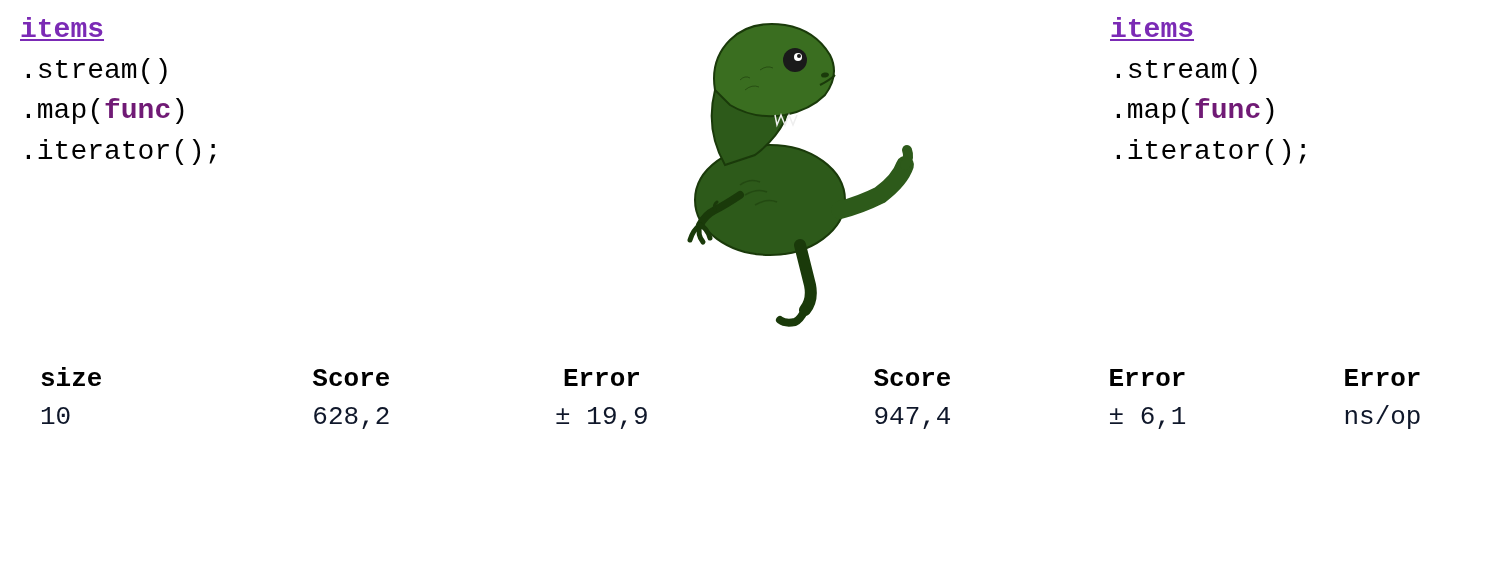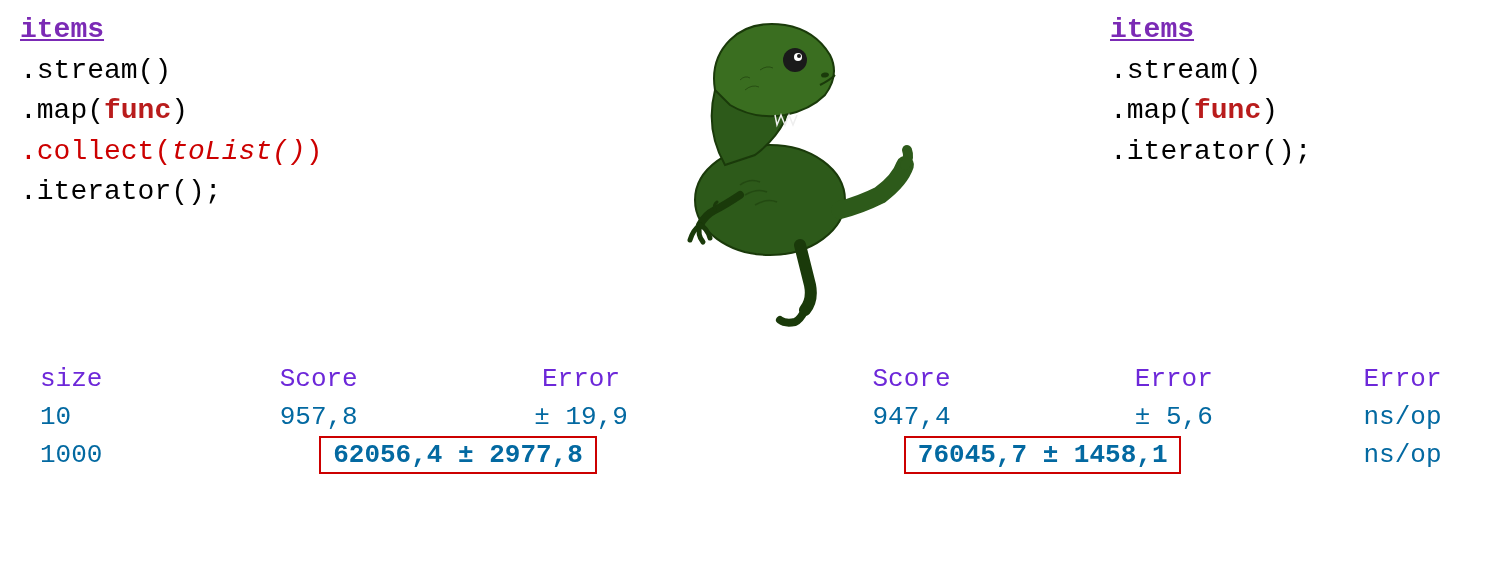--- a/index.html
+++ b/index.html
@@ -50,21 +50,21 @@
       color: #7b2ab5;
       text-decoration: underline;
       font-weight: bold;
     }
 
     .code-normal {
       color: #000000;
     }
 
     .keyword-func {
-      color: #b91c1c;
+      color: #701a75;
       font-weight: bold;
     }
 
     .collect-line {
       color: #cc0000;
     }
 
     .collect-italic {
       font-style: italic;
       color: #cc0000;
@@ -82,30 +82,30 @@
       margin-top: 10px;
     }
 
     table {
       width: 100%;
       border-collapse: collapse;
       font-size: 26px;
     }
 
     th {
-      font-weight: normal;
+      font-weight: bold;
       text-align: center;
       padding: 4px 20px;
-      color: #6d28d9;
+      color: #000000;
     }
 
     td {
       text-align: center;
       padding: 4px 20px;
-      color: #0369a1;
+      color: #0f172a;
     }
 
     td.size-col {
       text-align: left;
       padding-left: 30px;
     }
 
     th.size-col {
       text-align: left;
       padding-left: 30px;
@@ -130,23 +130,20 @@
 
     <div class="code-block-left">
       <div>
         <span class="keyword-items">items</span>
       </div>
       <div class="code-normal">
         .stream()
       </div>
       <div class="code-normal">
         .map(<span class="keyword-func">func</span>)
-      </div>
-      <div class="collect-line">
-        .collect(<span class="collect-italic">toList()</span>)
       </div>
       <div class="code-normal">
         .iterator();
       </div>
     </div>
 
     <div class="dino-center">
 
       <svg class="dino-svg" viewBox="0 0 340 320" xmlns="http://www.w3.org/2000/svg">
 
@@ -217,36 +214,25 @@
           <th class="divider-col"></th>
           <th>Score</th>
           <th>Error</th>
           <th>Error</th>
         </tr>
       </thead>
       <tbody>
 
         <tr>
           <td class="size-col">10</td>
-          <td>957,8</td>
+          <td>628,2</td>
           <td>± 19,9</td>
           <td class="divider-col"></td>
           <td>947,4</td>
-          <td>± 5,6</td>
+          <td>± 6,1</td>
           <td>ns/op</td>
         </tr>
 
 
-        <tr>
-          <td class="size-col">1000</td>
-          <td colspan="2">
-            <span class="highlighted-cell">62056,4 ± 2977,8</span>
-          </td>
-          <td class="divider-col"></td>
-          <td colspan="2">
-            <span class="highlighted-cell">76045,7 ± 1458,1</span>
-          </td>
-          <td>ns/op</td>
-        </tr>
       </tbody>
     </table>
   </div>
 </div>
 
 </body></html>

